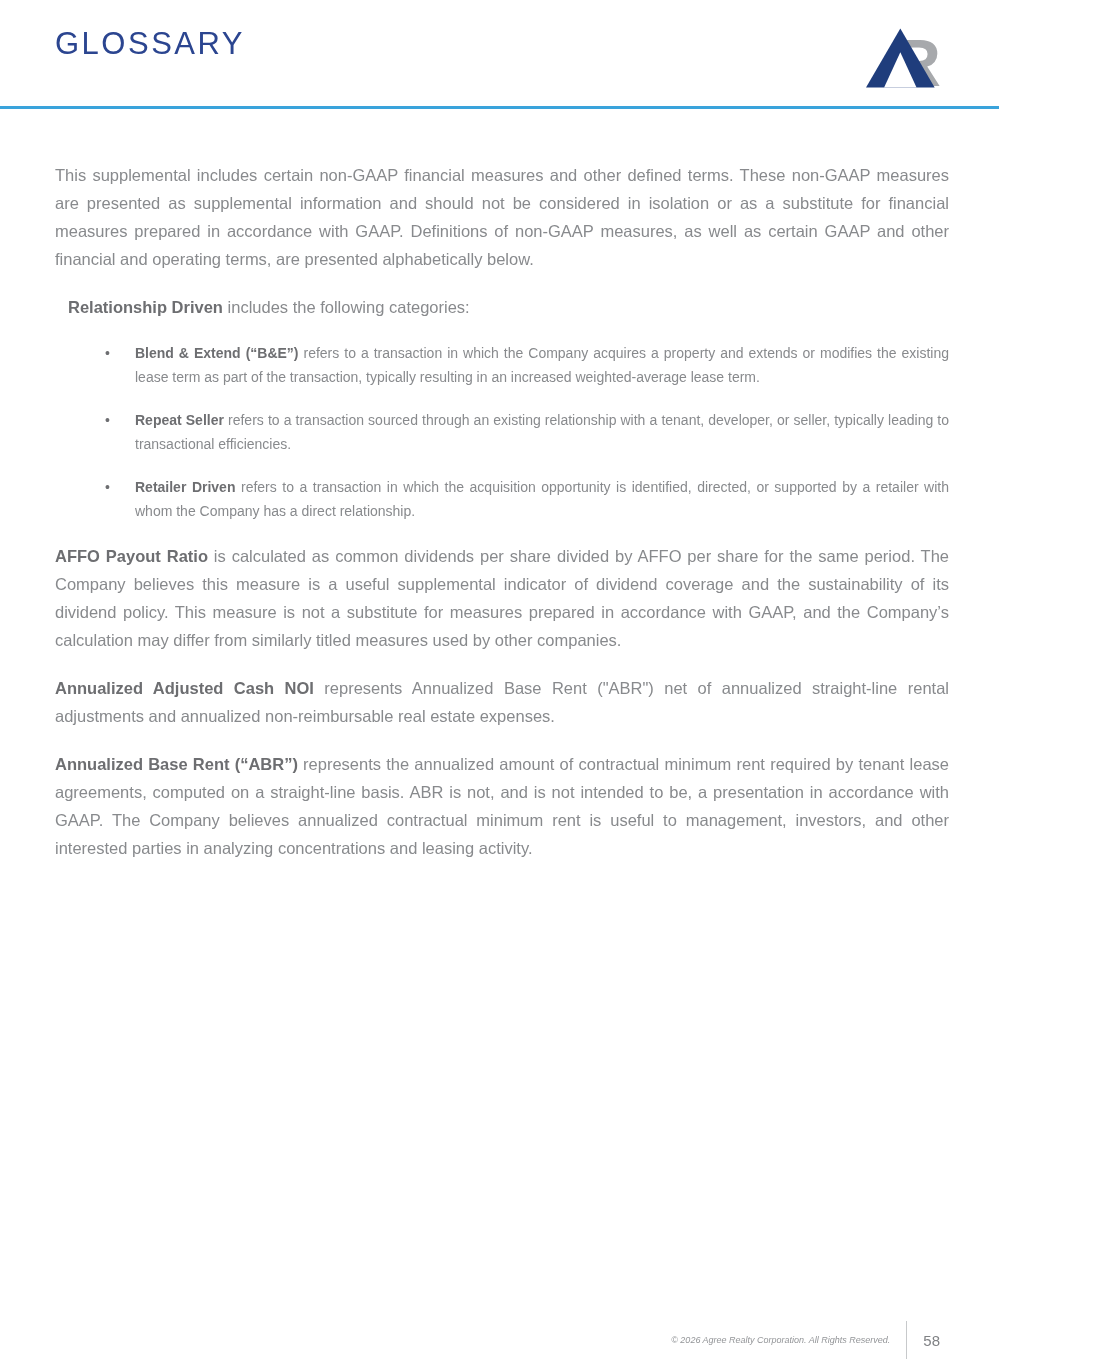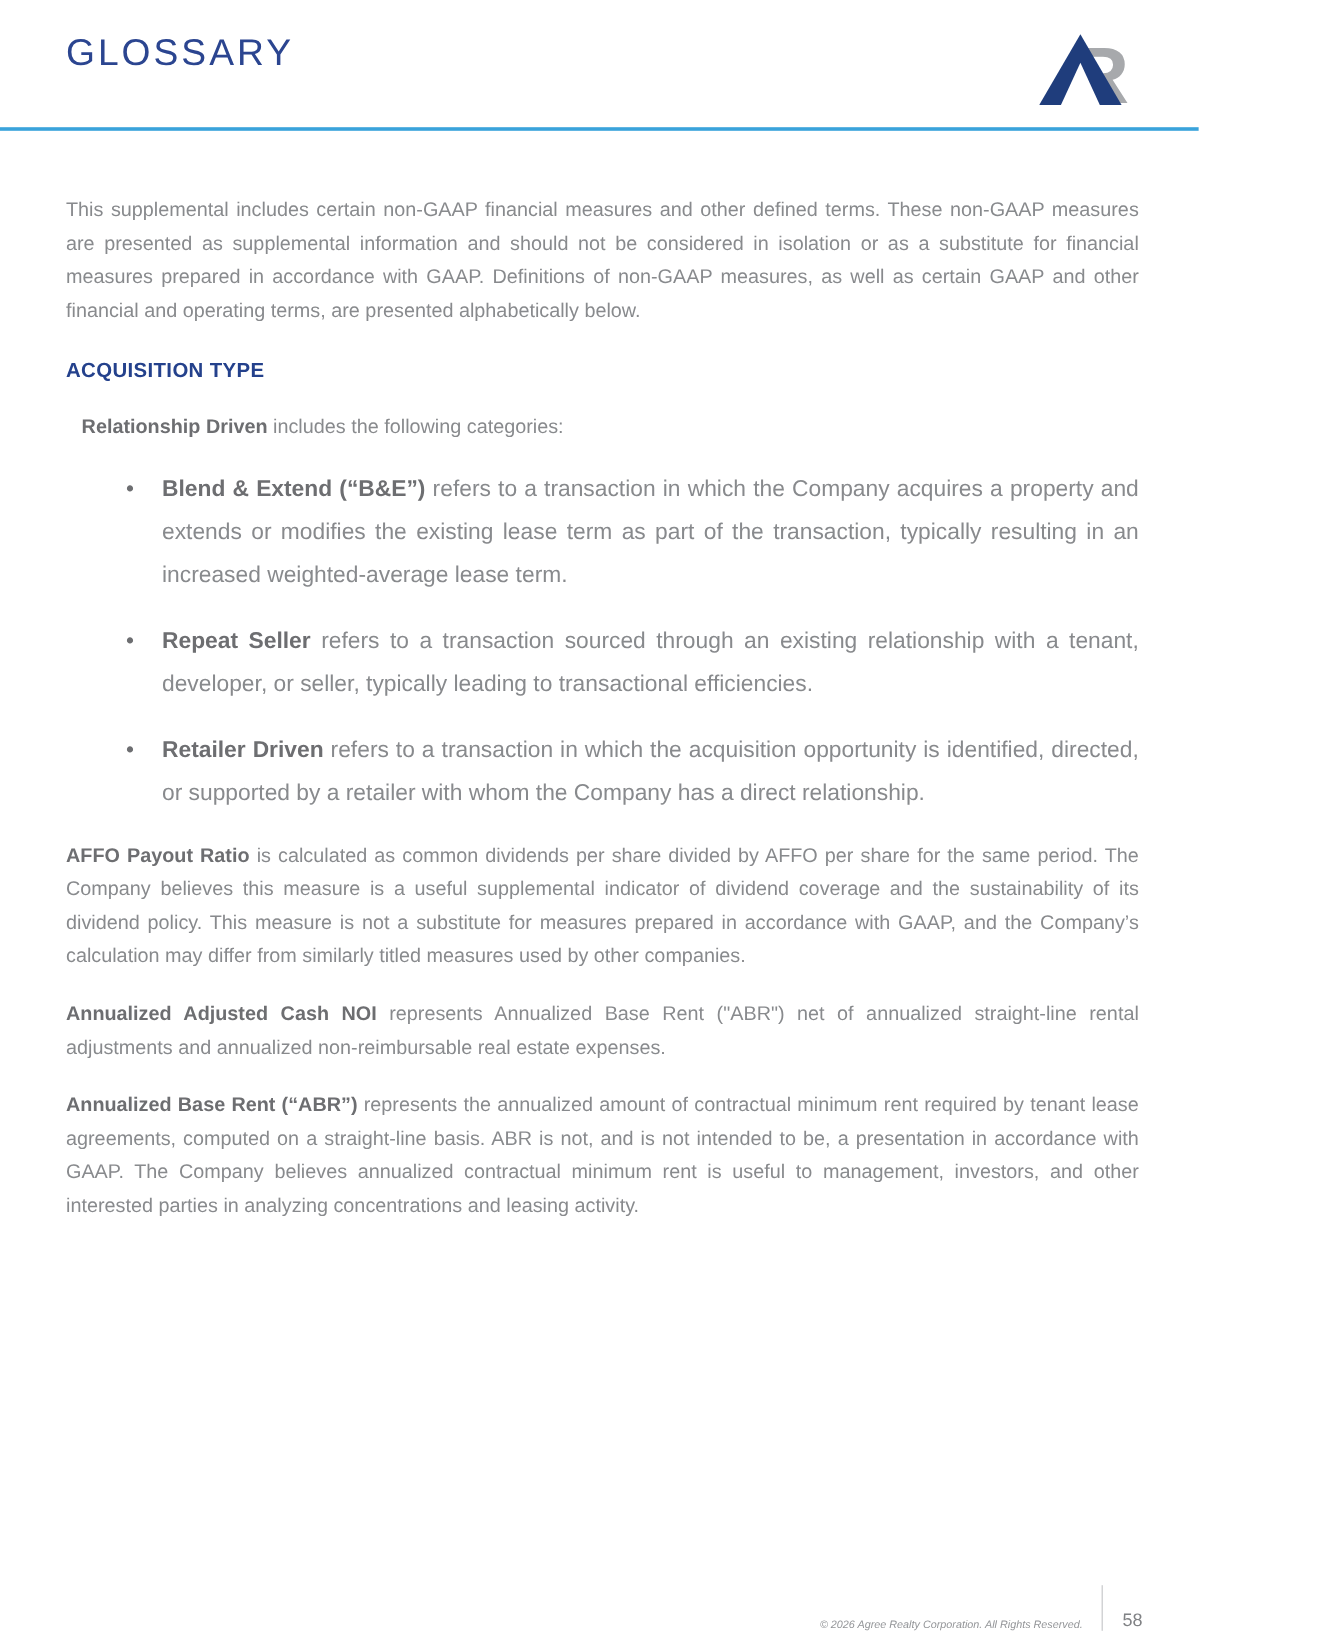--- a/index.html
+++ b/index.html
@@ -95,44 +95,44 @@
     margin: 26px 0 23px 0;
     font-size: 17px;
     font-weight: bold;
     letter-spacing: 0.3px;
     color: #24418C;
   }
   .bullet-item {
     position: relative;
     margin: 0 0 19px 50px;
     padding-left: 30px;
-    font-size: 19px;
-    line-height: 36px;
+    font-size: 14px;
+    line-height: 24px;
     text-align: justify;
     color: #888A8D;
   }
   .bullet-item::before {
     content: "\2022";
     position: absolute;
     left: 0;
     top: 0;
     color: #6D6E71;
   }
   .bullet-item .term {
     font-weight: bold;
     color: #6D6E71;
   }
 
   
   .footer {
     position: absolute;
     bottom: 6px;
-    right: 2px;
+    right: 14px;
     display: flex;
-    align-items: flex-end;
+    align-items: center;
   }
   .copyright {
     font-size: 9px;
     font-style: italic;
     color: #939598;
   }
   .footer-divider {
     width: 1px;
     height: 38px;
     background: #C7C9CB;
@@ -158,21 +158,20 @@
       <polygon points="36,27 53,64 19,64" fill="#ffffff"></polygon>
     </svg>
   </div>
 
   <div class="header-rule"></div>
 
   <main class="content">
 
     <p class="body-par">This supplemental includes certain non-GAAP financial measures and other defined terms. These non-GAAP measures are presented as supplemental information and should not be considered in isolation or as a substitute for financial measures prepared in accordance with GAAP. Definitions of non-GAAP measures, as well as certain GAAP and other financial and operating terms, are presented alphabetically below.</p>
 
-    <h2 class="section-heading">ACQUISITION TYPE</h2>
 
     <p class="body-par indent"><span class="term">Relationship Driven</span><span> includes the following categories:</span></p>
 
     <div class="bullet-item"><span class="term">Blend &amp; Extend (“B&amp;E”)</span><span> refers to a transaction in which the Company acquires a property and extends or modifies the existing lease term as part of the transaction, typically resulting in an increased weighted-average lease term.</span></div>
 
 
     <div class="bullet-item"><span class="term">Repeat Seller</span><span> refers to a transaction sourced through an existing relationship with a tenant, developer, or seller, typically leading to transactional efficiencies.</span></div>
 
     <div class="bullet-item"><span class="term">Retailer Driven</span><span> refers to a transaction in which the acquisition opportunity is identified, directed, or supported by a retailer with whom the Company has a direct relationship.</span></div>
 

